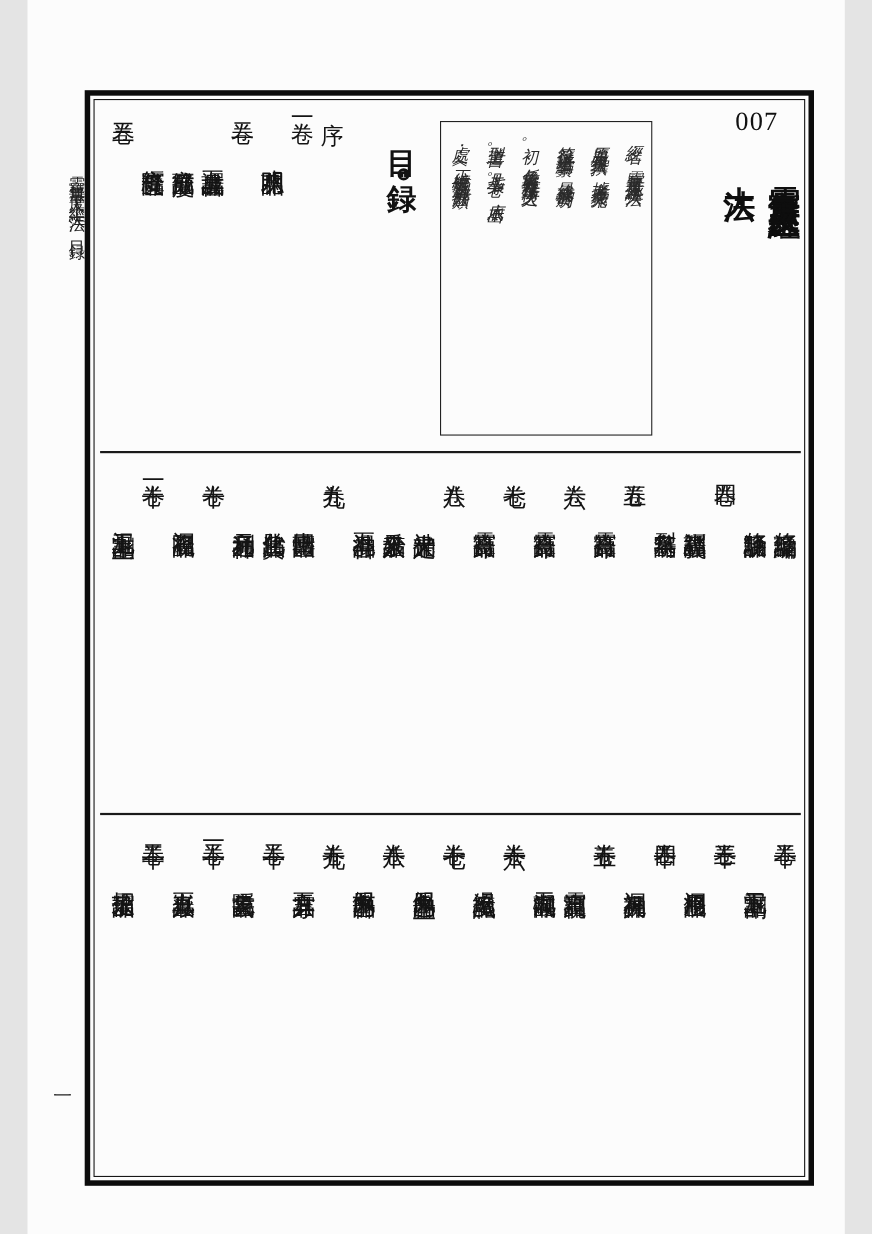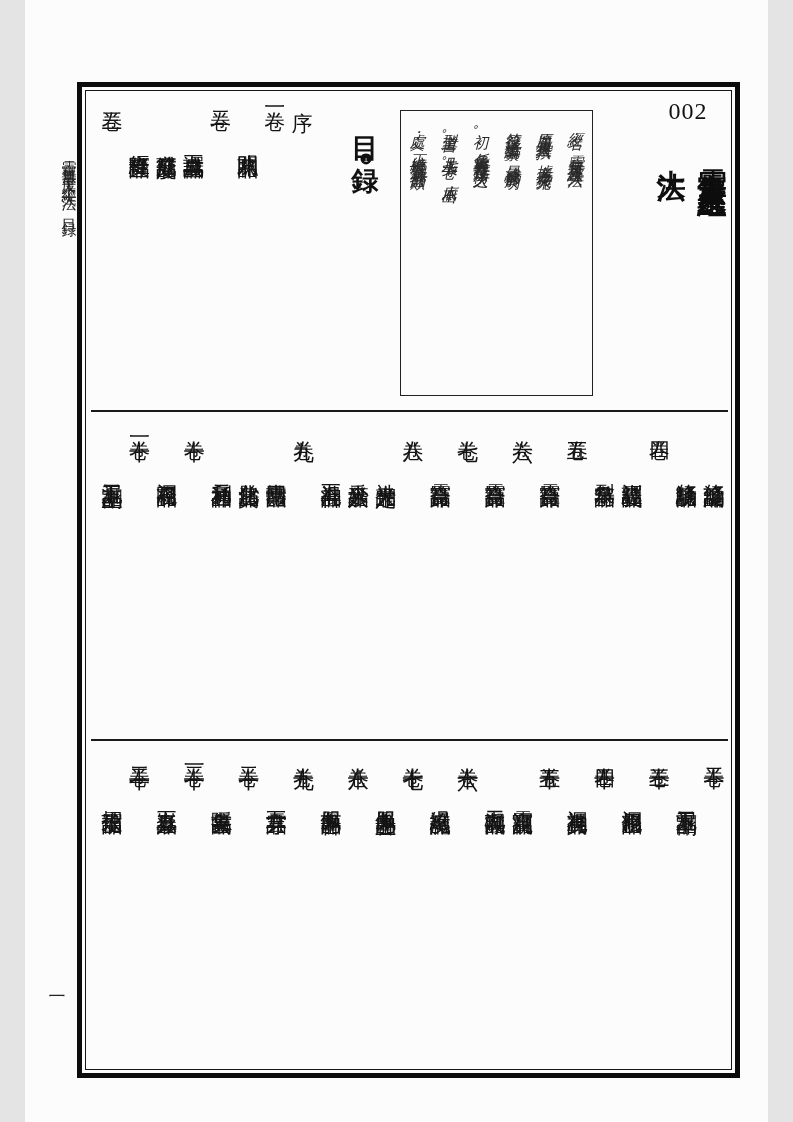--- a/index.html
+++ b/index.html
@@ -105,21 +105,21 @@
 
   <div class="page-number">一</div>
 
   <div class="frame">
     <div class="frame-inner"></div>
   </div>
 
   <div class="divider d1"></div>
   <div class="divider d2"></div>
 
-  <div class="folio">002</div>
+  <div class="folio">007</div>
 
   <div class="main-title l1 vtext">靈寶無量度人上經</div>
   <div class="main-title l2 vtext">大法</div>
 
   <div class="note-box">
     <div class="note-col">經名：靈寶無量度人上經大法。</div>
     <div class="note-col">原題天真皇人撰，據考應為宋元</div>
     <div class="note-col">符籙派道士編纂，最終成書於明</div>
     <div class="note-col">初。係彙集各派符籙法術之大</div>
     <div class="note-col">型道書。凡七十二卷。底本出</div>

